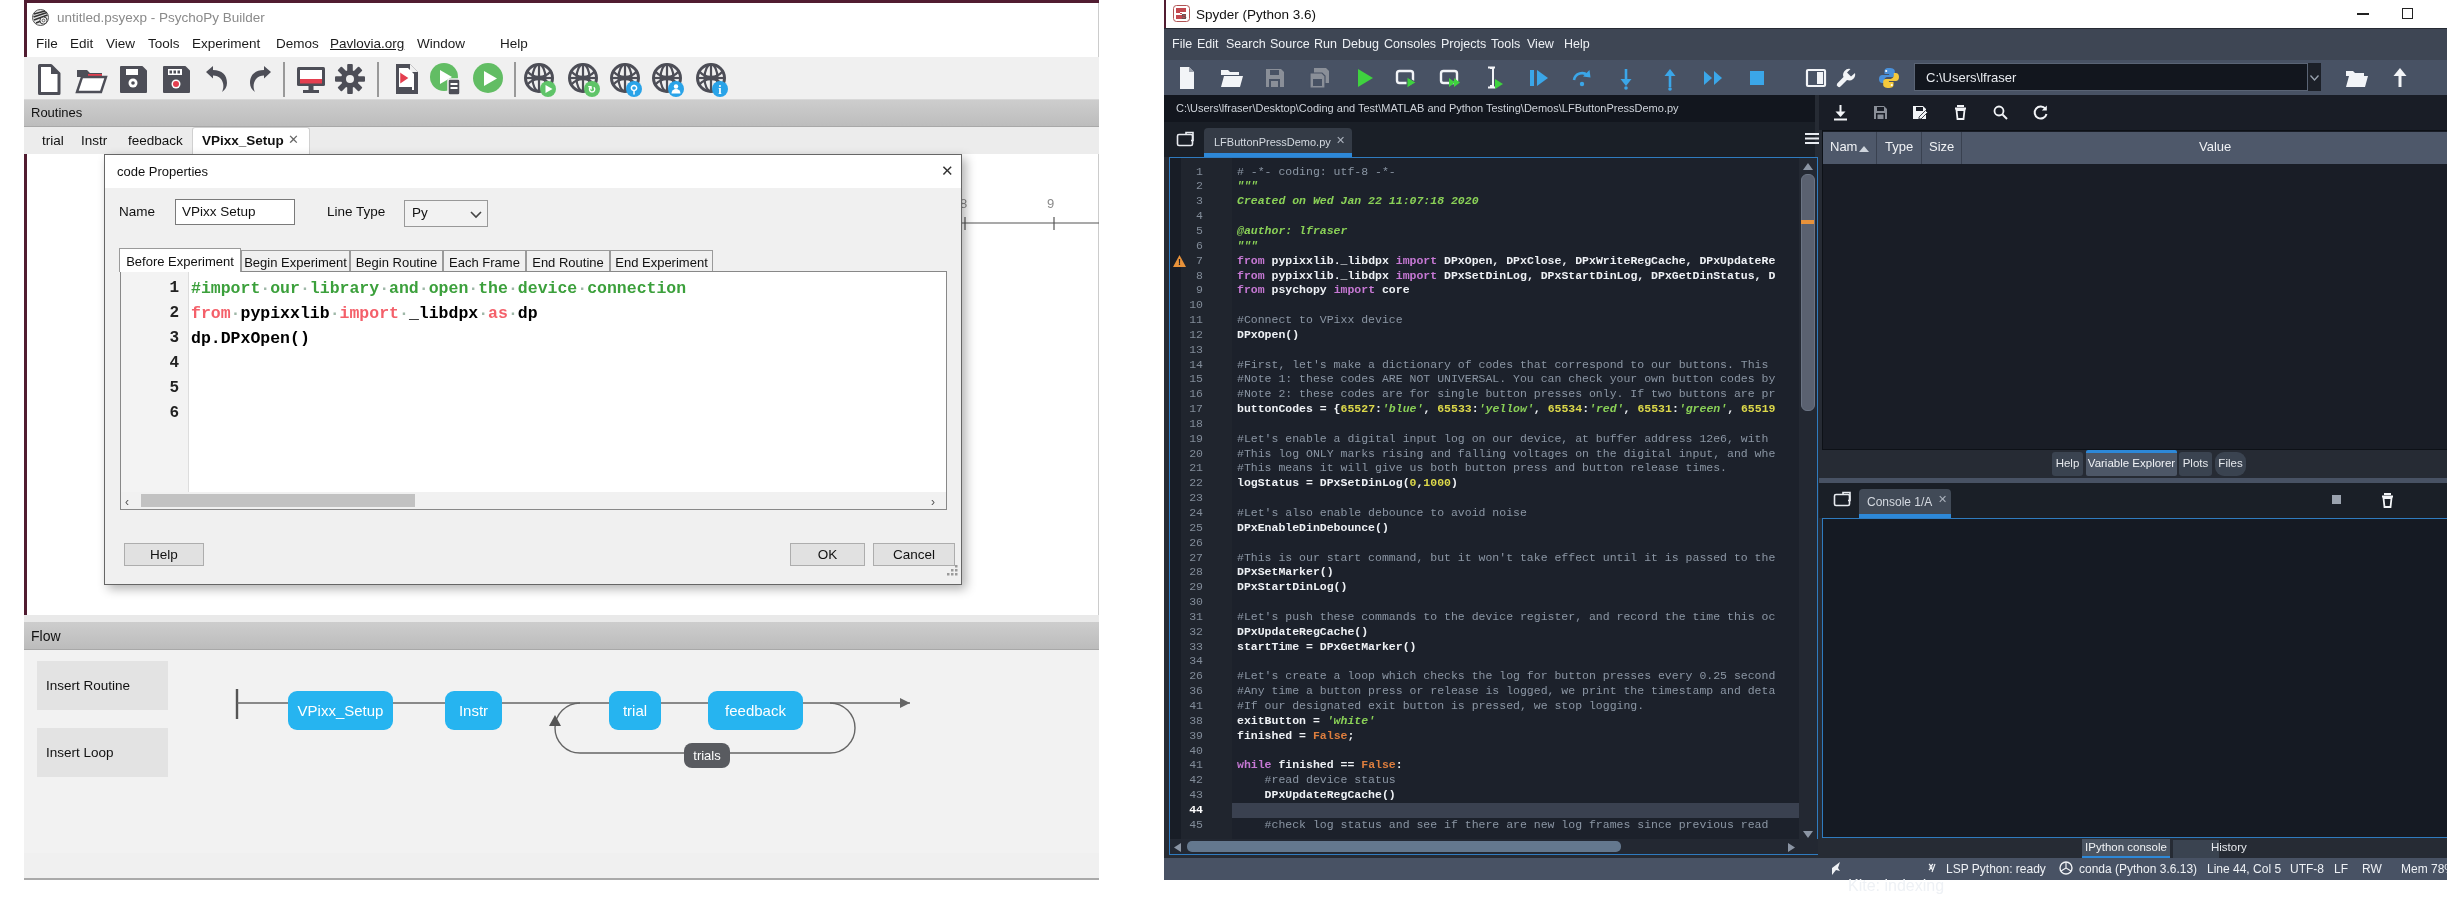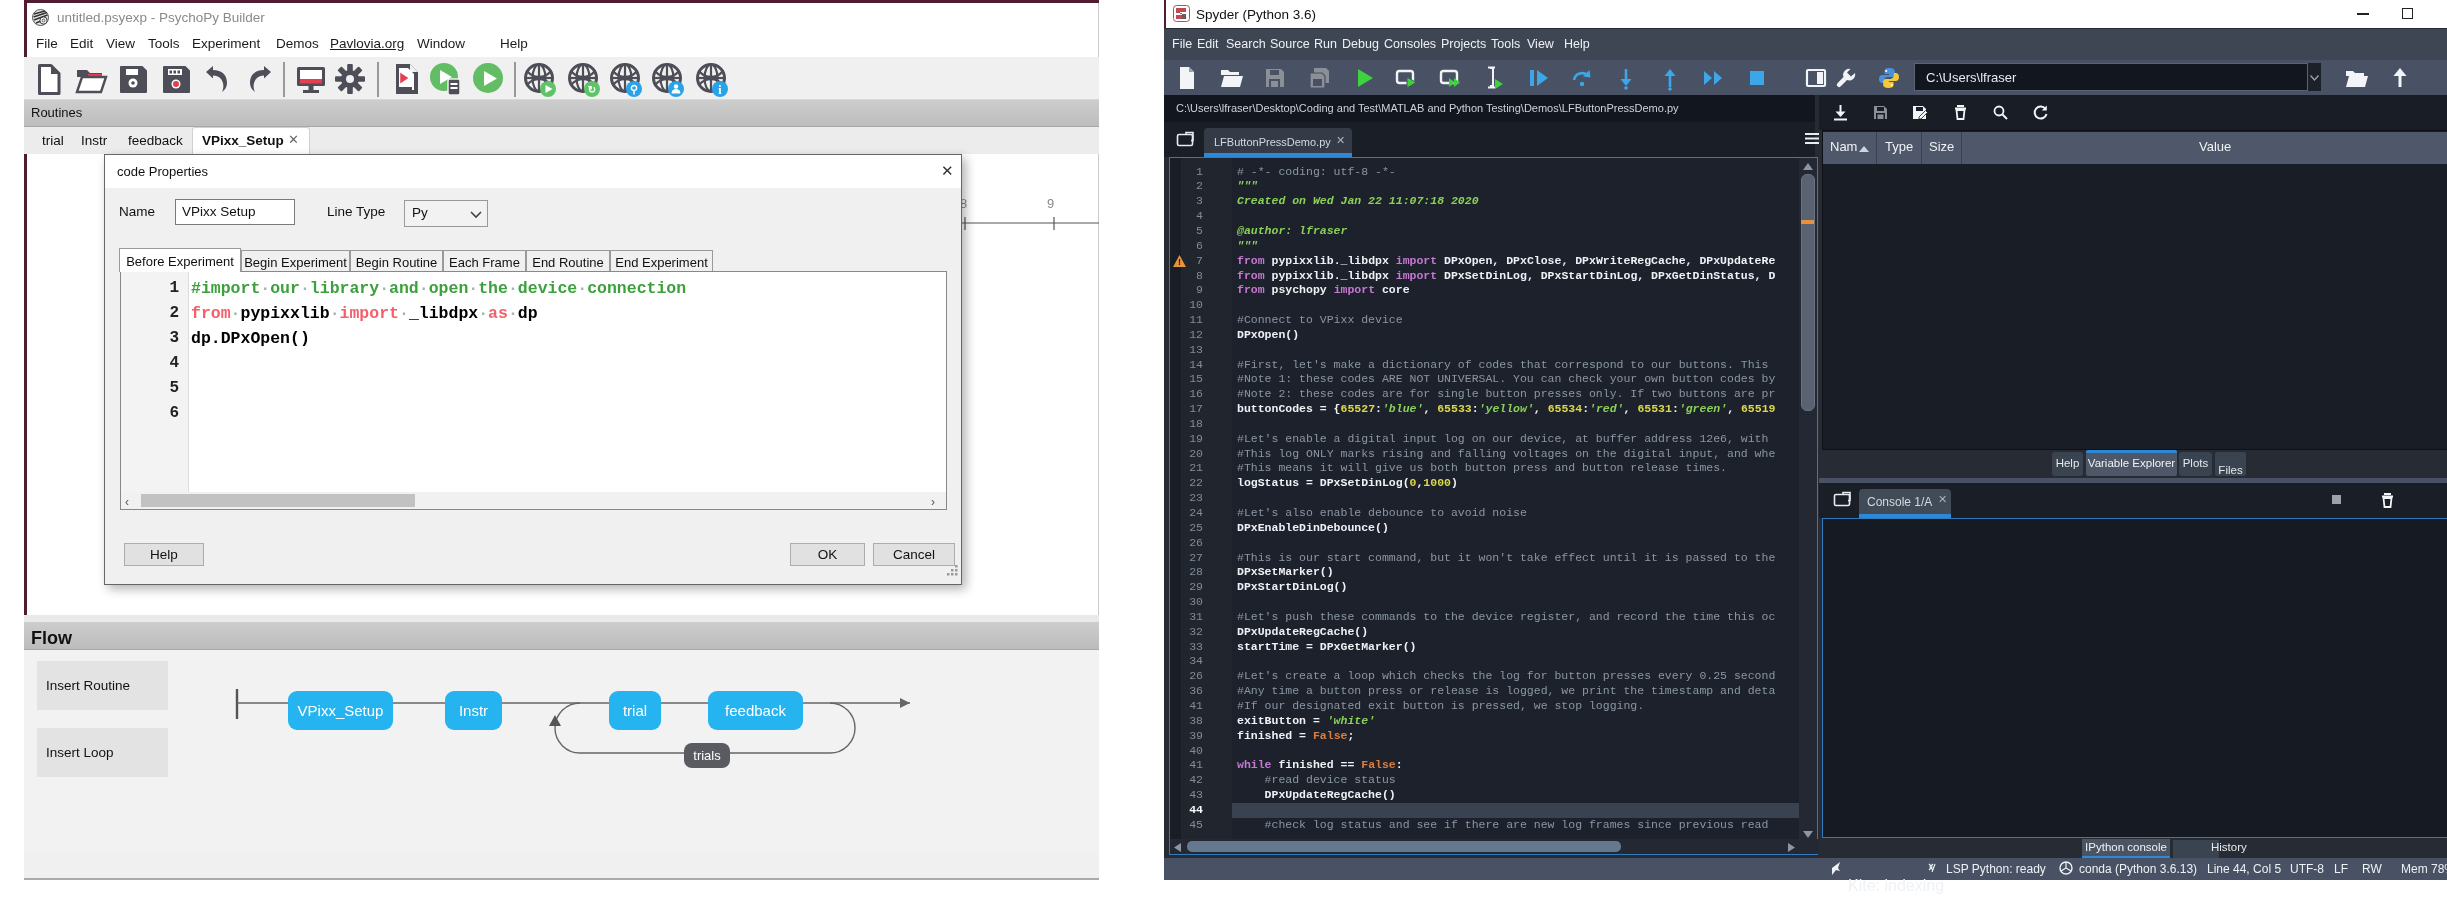--- a/index.html
+++ b/index.html
@@ -225,21 +225,21 @@
           <rect x="8" y="4" width="2.5" height="2.5"></rect>
           <rect x="0" y="8" width="2.5" height="2.5"></rect>
           <rect x="4" y="8" width="2.5" height="2.5"></rect>
           <rect x="8" y="8" width="2.5" height="2.5"></rect>
         </g>
       </svg>
 </div>
 <div class="ab" style="left:0;top:615px;width:1075px;height:265px;">
 <div style="position:absolute;left:0;top:0;width:1075px;height:7px;background:#e9e9e9;"></div>
 <div style="position:absolute;left:0;top:7px;width:1075px;height:28px;background:linear-gradient(#cdcdcd,#bcbcbc);border-bottom:1px solid #a8a8a8;"></div>
-<div style="position:absolute;left:7px;top:13px;font-size:18px;color:#111;font-weight:bold;">Flow</div>
+<div style="position:absolute;left:7px;top:13px;font-size:14px;color:#111;">Flow</div>
 <div style="position:absolute;left:0;top:35px;width:1075px;height:203px;background:#f2f2f2;"></div>
 <div style="position:absolute;left:13px;top:46px;width:131px;height:49px;background:#e3e3e3;"></div>
 <div style="position:absolute;left:22px;top:63px;font-size:13.5px;color:#111;">Insert Routine</div>
 <div style="position:absolute;left:13px;top:113px;width:131px;height:49px;background:#e3e3e3;"></div>
 <div style="position:absolute;left:22px;top:130px;font-size:13.5px;color:#111;">Insert Loop</div>
 <svg style="left:0;top:0;" width="1075" height="265" viewBox="0 0 1075 265">
 <line x1="213" y1="74" x2="213" y2="104" stroke="#555" stroke-width="2.4"></line>
 <line x1="213" y1="88" x2="886" y2="88" stroke="#666" stroke-width="1.4"></line>
 <path d="M886 88 l-10 -5 v10 z" fill="#666"></path>
 <path d="M556 88 A 25 25 0 0 0 531 113 L531 113 A 25 25 0 0 0 556 138 L806 138 A 25 25 0 0 0 831 113 A 25 25 0 0 0 806 88" fill="none" stroke="#666" stroke-width="1.4"></path>
@@ -548,21 +548,21 @@
       </svg>
 <div style="position:absolute;left:57px;top:37px;width:1px;height:32px;background:#394150;"></div>
 <div style="position:absolute;left:66px;top:44px;font-size:13px;color:#f0f2f5;">Type</div>
 <div style="position:absolute;left:102px;top:37px;width:1px;height:32px;background:#394150;"></div>
 <div style="position:absolute;left:110px;top:44px;font-size:13px;color:#f0f2f5;">Size</div>
 <div style="position:absolute;left:142px;top:37px;width:1px;height:32px;background:#394150;"></div>
 <div style="position:absolute;left:380px;top:44px;font-size:13px;color:#f0f2f5;text-align:center;">Value</div>
 <div style="position:absolute;left:233px;top:357px;width:31px;height:24px;background:#3a4350;border-radius:3px;text-align:center;padding-top:5px;font-size:11.5px;color:#e6e9ed;white-space:nowrap;">Help</div>
 <div style="position:absolute;left:267px;top:355px;width:91px;height:26px;background:#4d5767;border-top:3px solid #2d88d8;border-radius:2px;text-align:center;padding-top:4px;font-size:11.5px;color:#f0f2f5;white-space:nowrap;">Variable Explorer</div>
 <div style="position:absolute;left:360px;top:357px;width:33px;height:24px;background:#3a4350;border-radius:3px;text-align:center;padding-top:5px;font-size:11.5px;color:#e6e9ed;white-space:nowrap;">Plots</div>
-<div style="position:absolute;left:396px;top:357px;width:31px;height:24px;background:#3a4350;border-radius:2px;text-align:center;padding-top:12px;font-size:11.5px;color:#e6e9ed;white-space:nowrap;">Files</div>
+<div style="position:absolute;left:396px;top:357px;width:31px;height:24px;background:#3a4350;border-radius:9px;text-align:center;padding-top:5px;font-size:11.5px;color:#e6e9ed;white-space:nowrap;">Files</div>
 <div style="position:absolute;left:0;top:383px;width:652px;height:5px;background:#485264;"></div>
 <div style="position:absolute;left:0;top:388px;width:652px;height:35px;background:#1a1f27;"></div>
 <svg style="left:15px;top:397px;" width="16" height="14" viewBox="0 0 16 14">
         <rect x="0.5" y="2.5" width="15" height="11" rx="1.5" fill="none" stroke="#e8ebf0" stroke-width="1.6"></rect>
         <path d="M9 2.5 V0.5 h7 v8 h-2" fill="none" stroke="#e8ebf0" stroke-width="1.6"></path>
       </svg>
 <div style="position:absolute;left:40px;top:394px;width:92px;height:25px;background:#414a57;border-radius:4px 4px 0 0;"></div>
 <div style="position:absolute;left:48px;top:400px;font-size:12px;color:#d4d9e0;">Console 1/A</div>
 <div style="position:absolute;left:119px;top:398px;font-size:11px;color:#aab1bc;">✕</div>
 <div style="position:absolute;left:40px;top:419px;width:92px;height:4px;background:#2d88d8;"></div>

